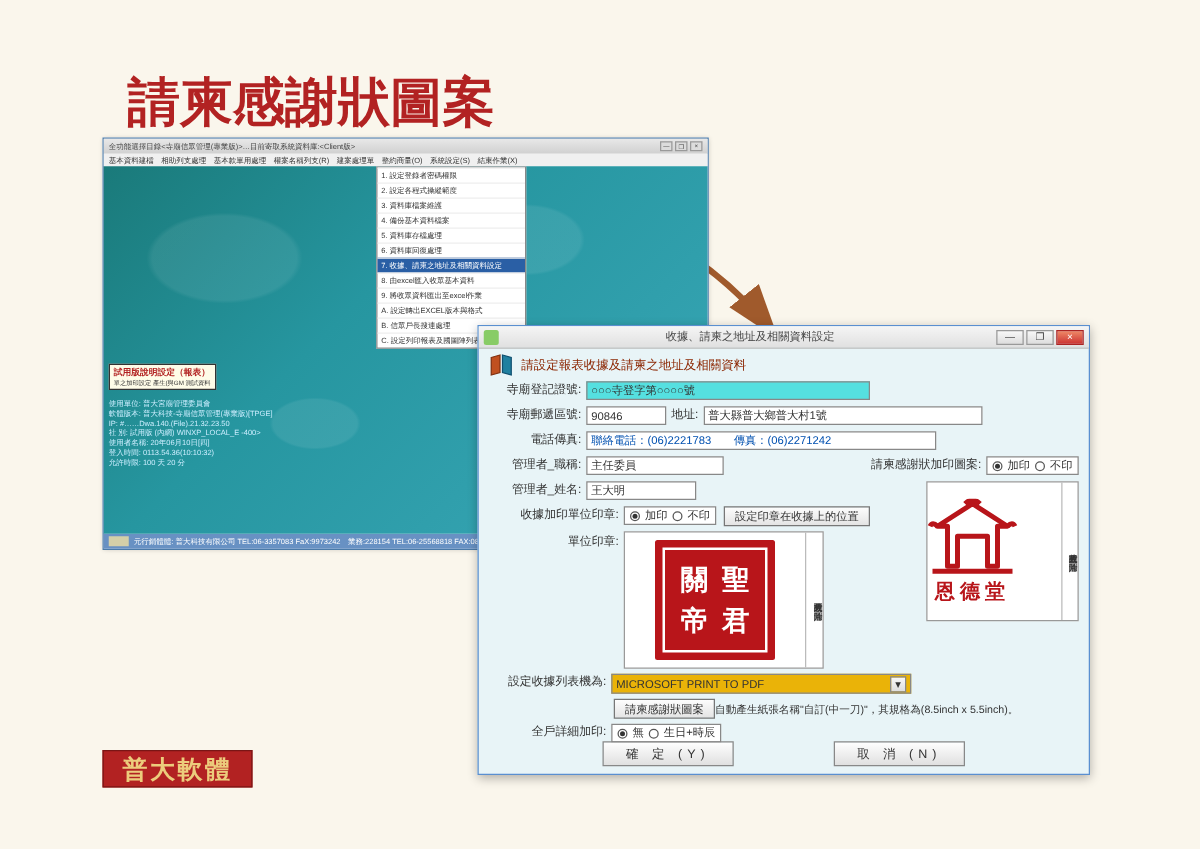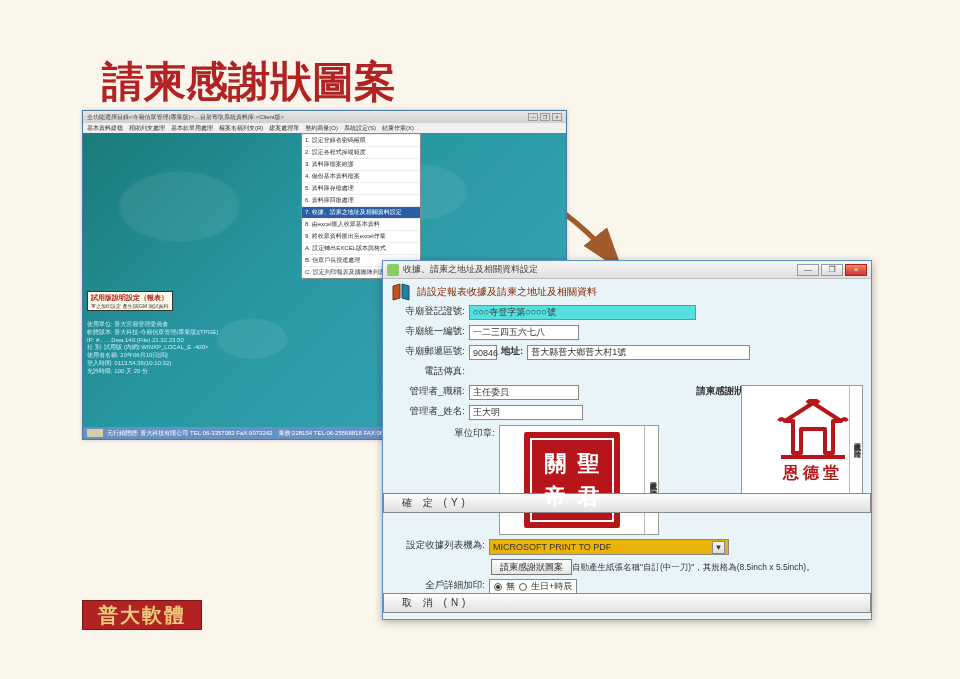--- a/index.html
+++ b/index.html
@@ -23,52 +23,52 @@
 .bg-dd-item.hl { background: #2a5fa5; color: #fff; }
 .bg-use { position: absolute; top: 158px; left: 4px; background: #fefce8; border: 1px solid #333; padding: 1px 3px; font-size: 7px; color: #b22222; font-weight: bold; }
 .bg-use-sub { font-size: 5px; color: #333; font-weight: normal; }
 .bg-info { position: absolute; top: 188px; left: 4px; font-size: 6px; color: #cceeff; line-height: 1.3; }
 .bg-footer { height: 12px; background: #6891c3; display: flex; align-items: center; padding: 0 4px; font-size: 6px; color: #fff; }
 .bg-foot-logo { width: 16px; height: 8px; background: #d4cfa8; margin-right: 4px; }
 
 .dialog { position: absolute; top: 260px; left: 382px; width: 490px; height: 360px; background: #e8f4f7; border: 1px solid #5a8fd0; box-shadow: 0 2px 8px rgba(0,0,0,.3); }
 .dlg-titlebar { height: 18px; background: linear-gradient(#f5f5f5,#e0e0e0); border-bottom: 1px solid #bbb; display: flex; align-items: center; padding: 0 4px; font-size: 9px; color: #444; }
 .dlg-icon { width: 12px; height: 12px; background: #8c6; border-radius: 2px; margin-right: 4px; }
-.dlg-title-text { flex: 1; }
+.dlg-title-text { flex: 1; text-align: center; }
 .dlg-titlebtns { display: flex; gap: 2px; }
 .dlg-tbtn { width: 22px; height: 12px; background: linear-gradient(#f8f8f8,#ddd); border: 1px solid #999; font-size: 8px; text-align: center; line-height: 10px; }
 .dlg-tbtn.close { background: linear-gradient(#e86,#c33); color: #fff; border-color: #a22; }
 .dlg-body { padding: 4px 8px 6px; font-size: 10px; color: #333; position: relative; height: calc(100% - 18px); }
 .dlg-head { display: flex; align-items: center; gap: 6px; color: #8b2500; font-size: 10px; margin-bottom: 4px; }
 .dlg-head-icon { width: 20px; height: 18px; display: flex; align-items: center; justify-content: center; }
 .row { display: flex; margin: 2px 0; height: 18px; }
 .lbl { width: 78px; text-align: right; padding-right: 4px; color: #333; font-size: 9.5px; }
 .inp { height: 15px; border: 1px solid #888; padding: 0 3px; font-size: 9px; background: #fff; display: flex; align-items: center; }
 .inp.hl { background: #55e0e0; }
-.inline-lbl { font-size: 9.5px; margin: 0 4px; font-weight: bold; }
+.inline-lbl { font-size: 9.5px; margin: 0 4px; }
 .radio-set { border: 1px solid #888; background: #fff; padding: 0 4px; height: 15px; display: inline-flex; align-items: center; gap: 4px; font-size: 9px; }
 .radio { width: 8px; height: 8px; border: 1px solid #555; border-radius: 50%; display: inline-block; position: relative; }
 .radio.on::after { content: ""; position: absolute; inset: 1px; background: #333; border-radius: 50%; }
 .btn { border: 1px solid #777; background: linear-gradient(#fdfdfd,#e4e4e4); padding: 1px 8px; font-size: 9px; height: 16px; display: inline-flex; align-items: center; }
 .right-col { position: absolute; top: 106px; right: 8px; width: 122px; }
 .stamp-right-box { border: 1px solid #999; background: #fff; height: 112px; display: flex; }
-.stamp-right-img { flex: 1; display: flex; flex-direction: column; align-items: flex-end; justify-content: center; }
+.stamp-right-img { flex: 1; display: flex; flex-direction: column; align-items: flex-start; justify-content: center; }
 .stamp-right-strip { width: 13px; border-left: 1px solid #bbb; font-size: 7px; writing-mode: vertical-rl; text-orientation: upright; text-align: center; padding: 2px 0; color: #333; }
 .stamp-box { display: flex; border: 1px solid #999; background: #fff; width: 160px; height: 110px; }
 .stamp-img { flex: 1; display: flex; align-items: center; justify-content: center; }
 .stamp-strip { width: 14px; border-left: 1px solid #bbb; font-size: 7px; writing-mode: vertical-rl; text-orientation: upright; text-align: center; padding: 2px 0; }
 .seal-red { width: 96px; height: 96px; background: #b8151a; border-radius: 2px; position: relative; display: flex; align-items: center; justify-content: center; }
 .seal-red::before { content: ""; position: absolute; inset: 6px; border: 2px solid #fff; }
 .seal-grid { display: grid; grid-template-columns: 1fr 1fr; grid-template-rows: 1fr 1fr; width: 66px; height: 66px; z-index: 1; }
 .seal-ch { color: #fff; font-size: 22px; font-weight: bold; display: flex; align-items: center; justify-content: center; font-family: "KaiTi", serif; }
 .temple-red { color: #b8151a; display: flex; flex-direction: column; align-items: center; }
 .sel { height: 16px; border: 1px solid #888; background: #eab308; display: flex; align-items: center; padding: 0 3px; font-size: 9px; width: 240px; justify-content: space-between; }
 .sel-arrow { width: 13px; height: 13px; border: 1px solid #888; background: linear-gradient(#f8f8f8,#ddd); display: inline-flex; align-items: center; justify-content: center; }
 .note-desc { font-size: 8.5px; color: #333; display: inline-flex; align-items: center; }
-.footer-btns { position: absolute; bottom: 6px; left: 0; right: 0; display: flex; justify-content: center; gap: 80px; flex-direction: column; }
+.footer-btns { position: absolute; bottom: 6px; left: 0; right: 0; display: flex; justify-content: center; gap: 80px; }
 .btn-main { border: 1px solid #888; background: linear-gradient(#fefefe,#e0e0e0); padding: 2px 18px; font-size: 10px; letter-spacing: 4px; }
 
 .brand-box { position: absolute; top: 600px; left: 82px; width: 120px; height: 30px; background: #b22222; color: #eccc7c; font-size: 20px; font-weight: bold; display: flex; align-items: center; justify-content: center; border: 1px solid #7a1515; font-family: "KaiTi", serif; letter-spacing: 2px; }
 </style>
 </head>
 <body>
 
 <div class="page-title">請柬感謝狀圖案</div>
 
 <svg class="arrow-svg" width="420" height="200">
@@ -154,51 +154,59 @@
           </svg>
       </span>
       <span>請設定報表收據及請柬之地址及相關資料</span>
     </div>
 
     <div class="row">
       <span class="lbl">寺廟登記證號:</span>
       <span class="inp hl" style="width:227px">○○○寺登字第○○○○號</span>
     </div>
     <div class="row">
-      <span class="lbl">寺廟統一編號:</span>
-      <span class="inp" style="width:110px">一二三四五六七八</span>
-    </div>
-    <div class="row">
       <span class="lbl">寺廟郵遞區號:</span>
-      <span class="inp" style="width:28px">90846</span>
+      <span class="inp" style="width:64px">90846</span>
       <span class="inline-lbl">地址:</span>
       <span class="inp" style="width:223px">普大縣普大鄉普大村1號</span>
     </div>
     <div class="row">
       <span class="lbl">電話傳真:</span>
+      <span class="inp" style="width:280px;color:#0050b0">聯絡電話：(06)2221783　　傳真：(06)2271242</span>
     </div>
     <div class="row">
       <span class="lbl">管理者_職稱:</span>
       <span class="inp" style="width:110px">主任委員</span>
       <span style="flex:1"></span>
       <span class="inline-lbl" style="width:auto">請柬感謝狀加印圖案:</span>
       <span class="radio-set">
         <span class="radio on"></span>
           <span>加印</span>
         <span class="radio"></span>
           <span>不印</span>
       </span>
     </div>
     <div class="row">
       <span class="lbl">管理者_姓名:</span>
-      <span class="inp" style="width:114px">王大明</span>
+      <span class="inp" style="width:88px">王大明</span>
       <span style="flex:1"></span>
       <span class="inline-lbl" style="margin-right:10px">請柬感謝狀圖案:</span>
     </div>
 
+    <div class="row">
+      <span class="lbl" style="width:108px">收據加印單位印章:</span>
+      <span class="radio-set">
+        <span class="radio on"></span>
+          <span>加印</span>
+        <span class="radio"></span>
+          <span>不印</span>
+      </span>
+      <span style="width:6px"></span>
+      <span class="btn">設定印章在收據上的位置</span>
+    </div>
 
     <div class="row" style="height:auto;align-items:flex-start">
       <span class="lbl" style="width:108px;padding-top:2px">單位印章:</span>
       <div class="stamp-box">
         <div class="stamp-img">
           <div class="seal-red">
             <div class="seal-grid">
               <span class="seal-ch">關</span>
               <span class="seal-ch">聖</span>
               <span class="seal-ch">帝</span>

